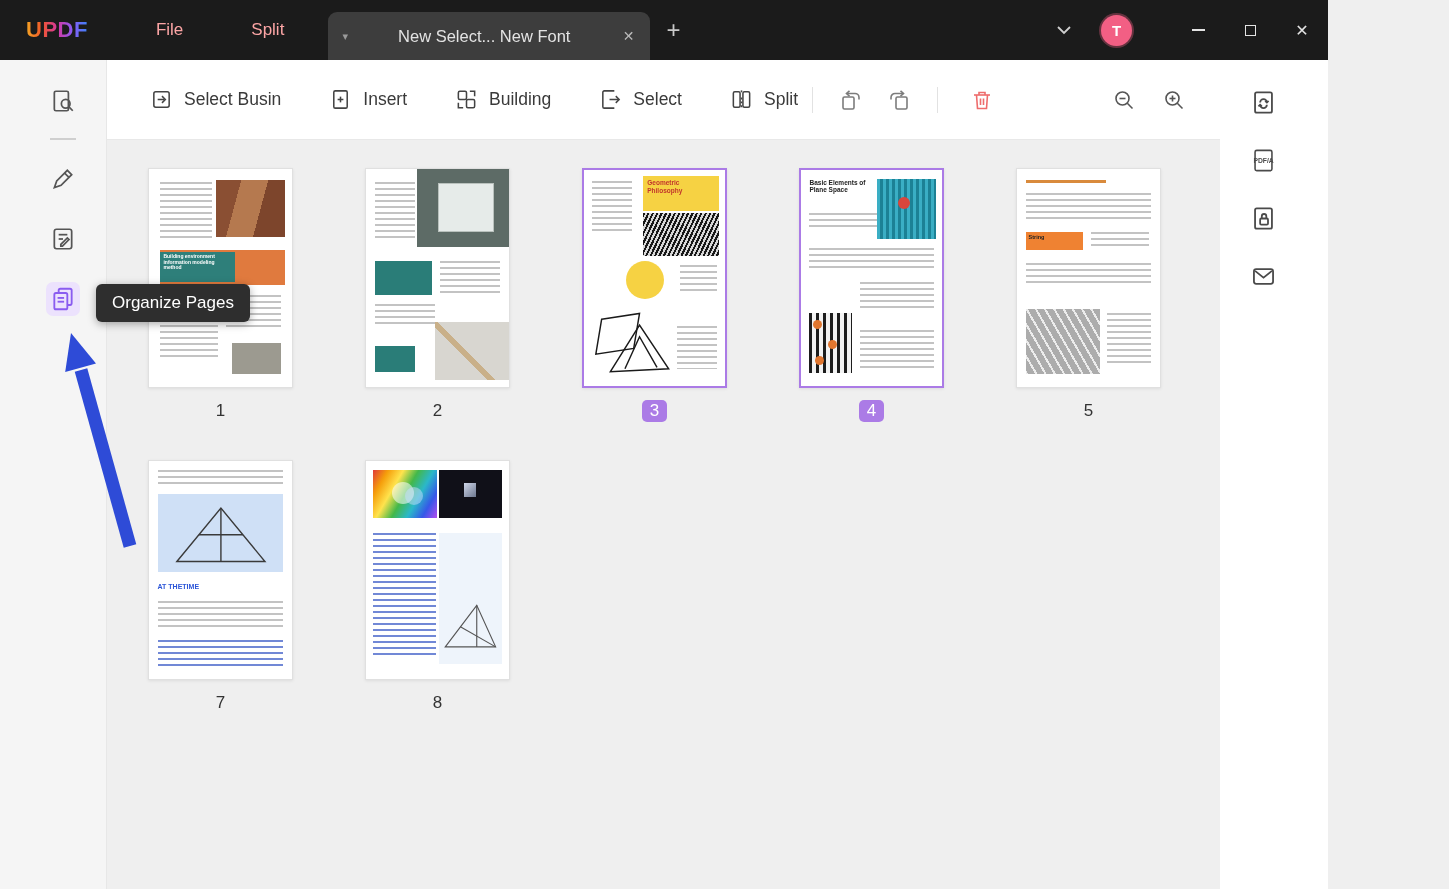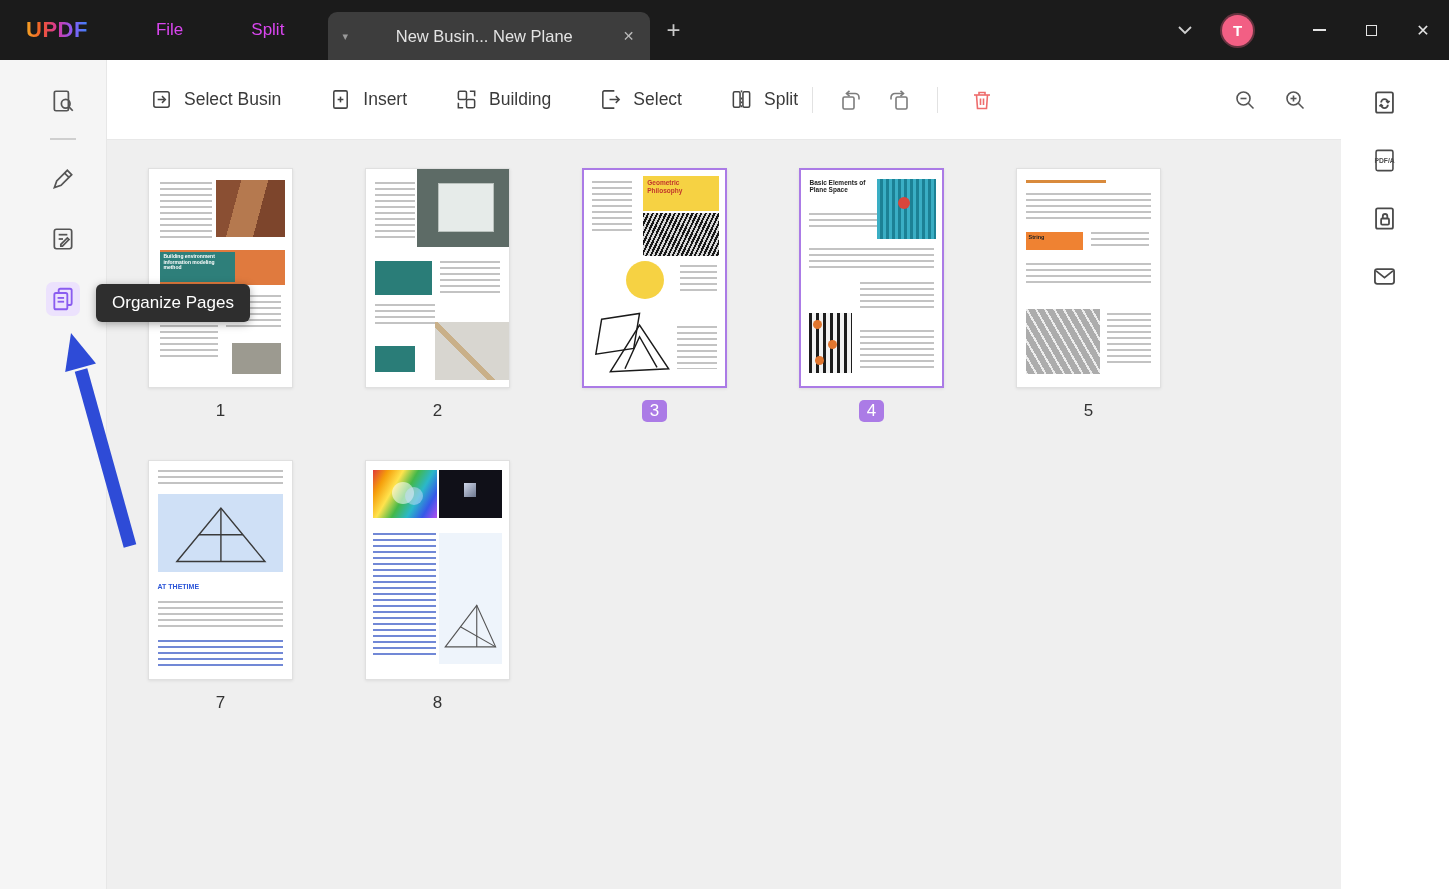--- a/index.html
+++ b/index.html
@@ -1,26 +1,26 @@
 <!DOCTYPE html>
 <html style="--selection: #ab7be6; --active: #8a5cf0; --trash: #ee6c6c; --arrow: #2e4bd7;"><head>
 <meta charset="utf-8">
 <style>
   * { margin:0; padding:0; box-sizing:border-box; }
   html,body { width:1449px; height:889px; overflow:hidden; font-family:"Liberation Sans", sans-serif; background:#efefef; }
 
-  .app { width:1449px; height:889px; display:flex; flex-direction:column; }
+  .app { width:1328px; height:889px; display:flex; flex-direction:column; }
 
   
   .titlebar { height:60px; background:#1b1b1b; display:flex; align-items:center; flex:0 0 auto; position:relative; }
   .logo { margin-left:26px; font-size:22px; font-weight:bold; letter-spacing:.5px;
           background:linear-gradient(90deg,#f5a623,#f0592a,#d6379c,#8b5cf6,#3b82f6);
           -webkit-background-clip:text; background-clip:text; color:transparent; }
   .menu { display:flex; margin-left:68px; gap:68px; }
-  .menu-item { color:#d946ef; font-size:17px; cursor:default; }
+  .menu-item { color:#fca5a5; font-size:17px; cursor:default; }
   .tab { margin-left:44px; width:322px; height:48px; align-self:flex-end; background:#3d3d3d;
          border-radius:9px 9px 0 0; display:flex; align-items:center; padding:0 14px; gap:10px; }
   .tab-caret { color:#9a9a9a; font-size:11px; }
   .tab-title { flex:1; text-align:center; color:#e3e3e3; font-size:16.5px; white-space:nowrap; overflow:hidden; }
   .tab-close { color:#b9b9b9; font-size:14px; padding:0 2px; }
   .newtab { color:#c9c9c9; font-size:24px; font-weight:300; margin-left:16px; line-height:1; }
   .tb-right { margin-left:auto; display:flex; align-items:center; height:100%; }
   .tb-chevron { width:46px; display:flex; justify-content:center; }
   .avatar { width:31px; height:31px; border-radius:50%; background:#f25f84; color:#fff; font-size:15px; font-weight:bold;
             display:flex; align-items:center; justify-content:center; margin:0 40px 0 14px;
@@ -85,21 +85,21 @@
 <div class="app">
 
   <header class="titlebar">
     <div class="logo">UPDF</div>
     <nav class="menu">
       <span class="menu-item">File</span>
       <span class="menu-item">Split</span>
     </nav>
     <div class="tab">
       <span class="tab-caret">▾</span>
-      <span class="tab-title">New Busin... New Plane</span>
+      <span class="tab-title">New Select... New Font</span>
       <span class="tab-close">✕</span>
     </div>
     <div class="newtab">+</div>
     <div class="tb-right">
       <span class="tb-chevron">
         <svg width="14" height="9" viewBox="0 0 14 9">
             <polyline points="1,1 7,7 13,1" fill="none" stroke="#d0d0d0" stroke-width="1.8"></polyline>
           </svg>
       </span>
       <span class="avatar">T</span>

